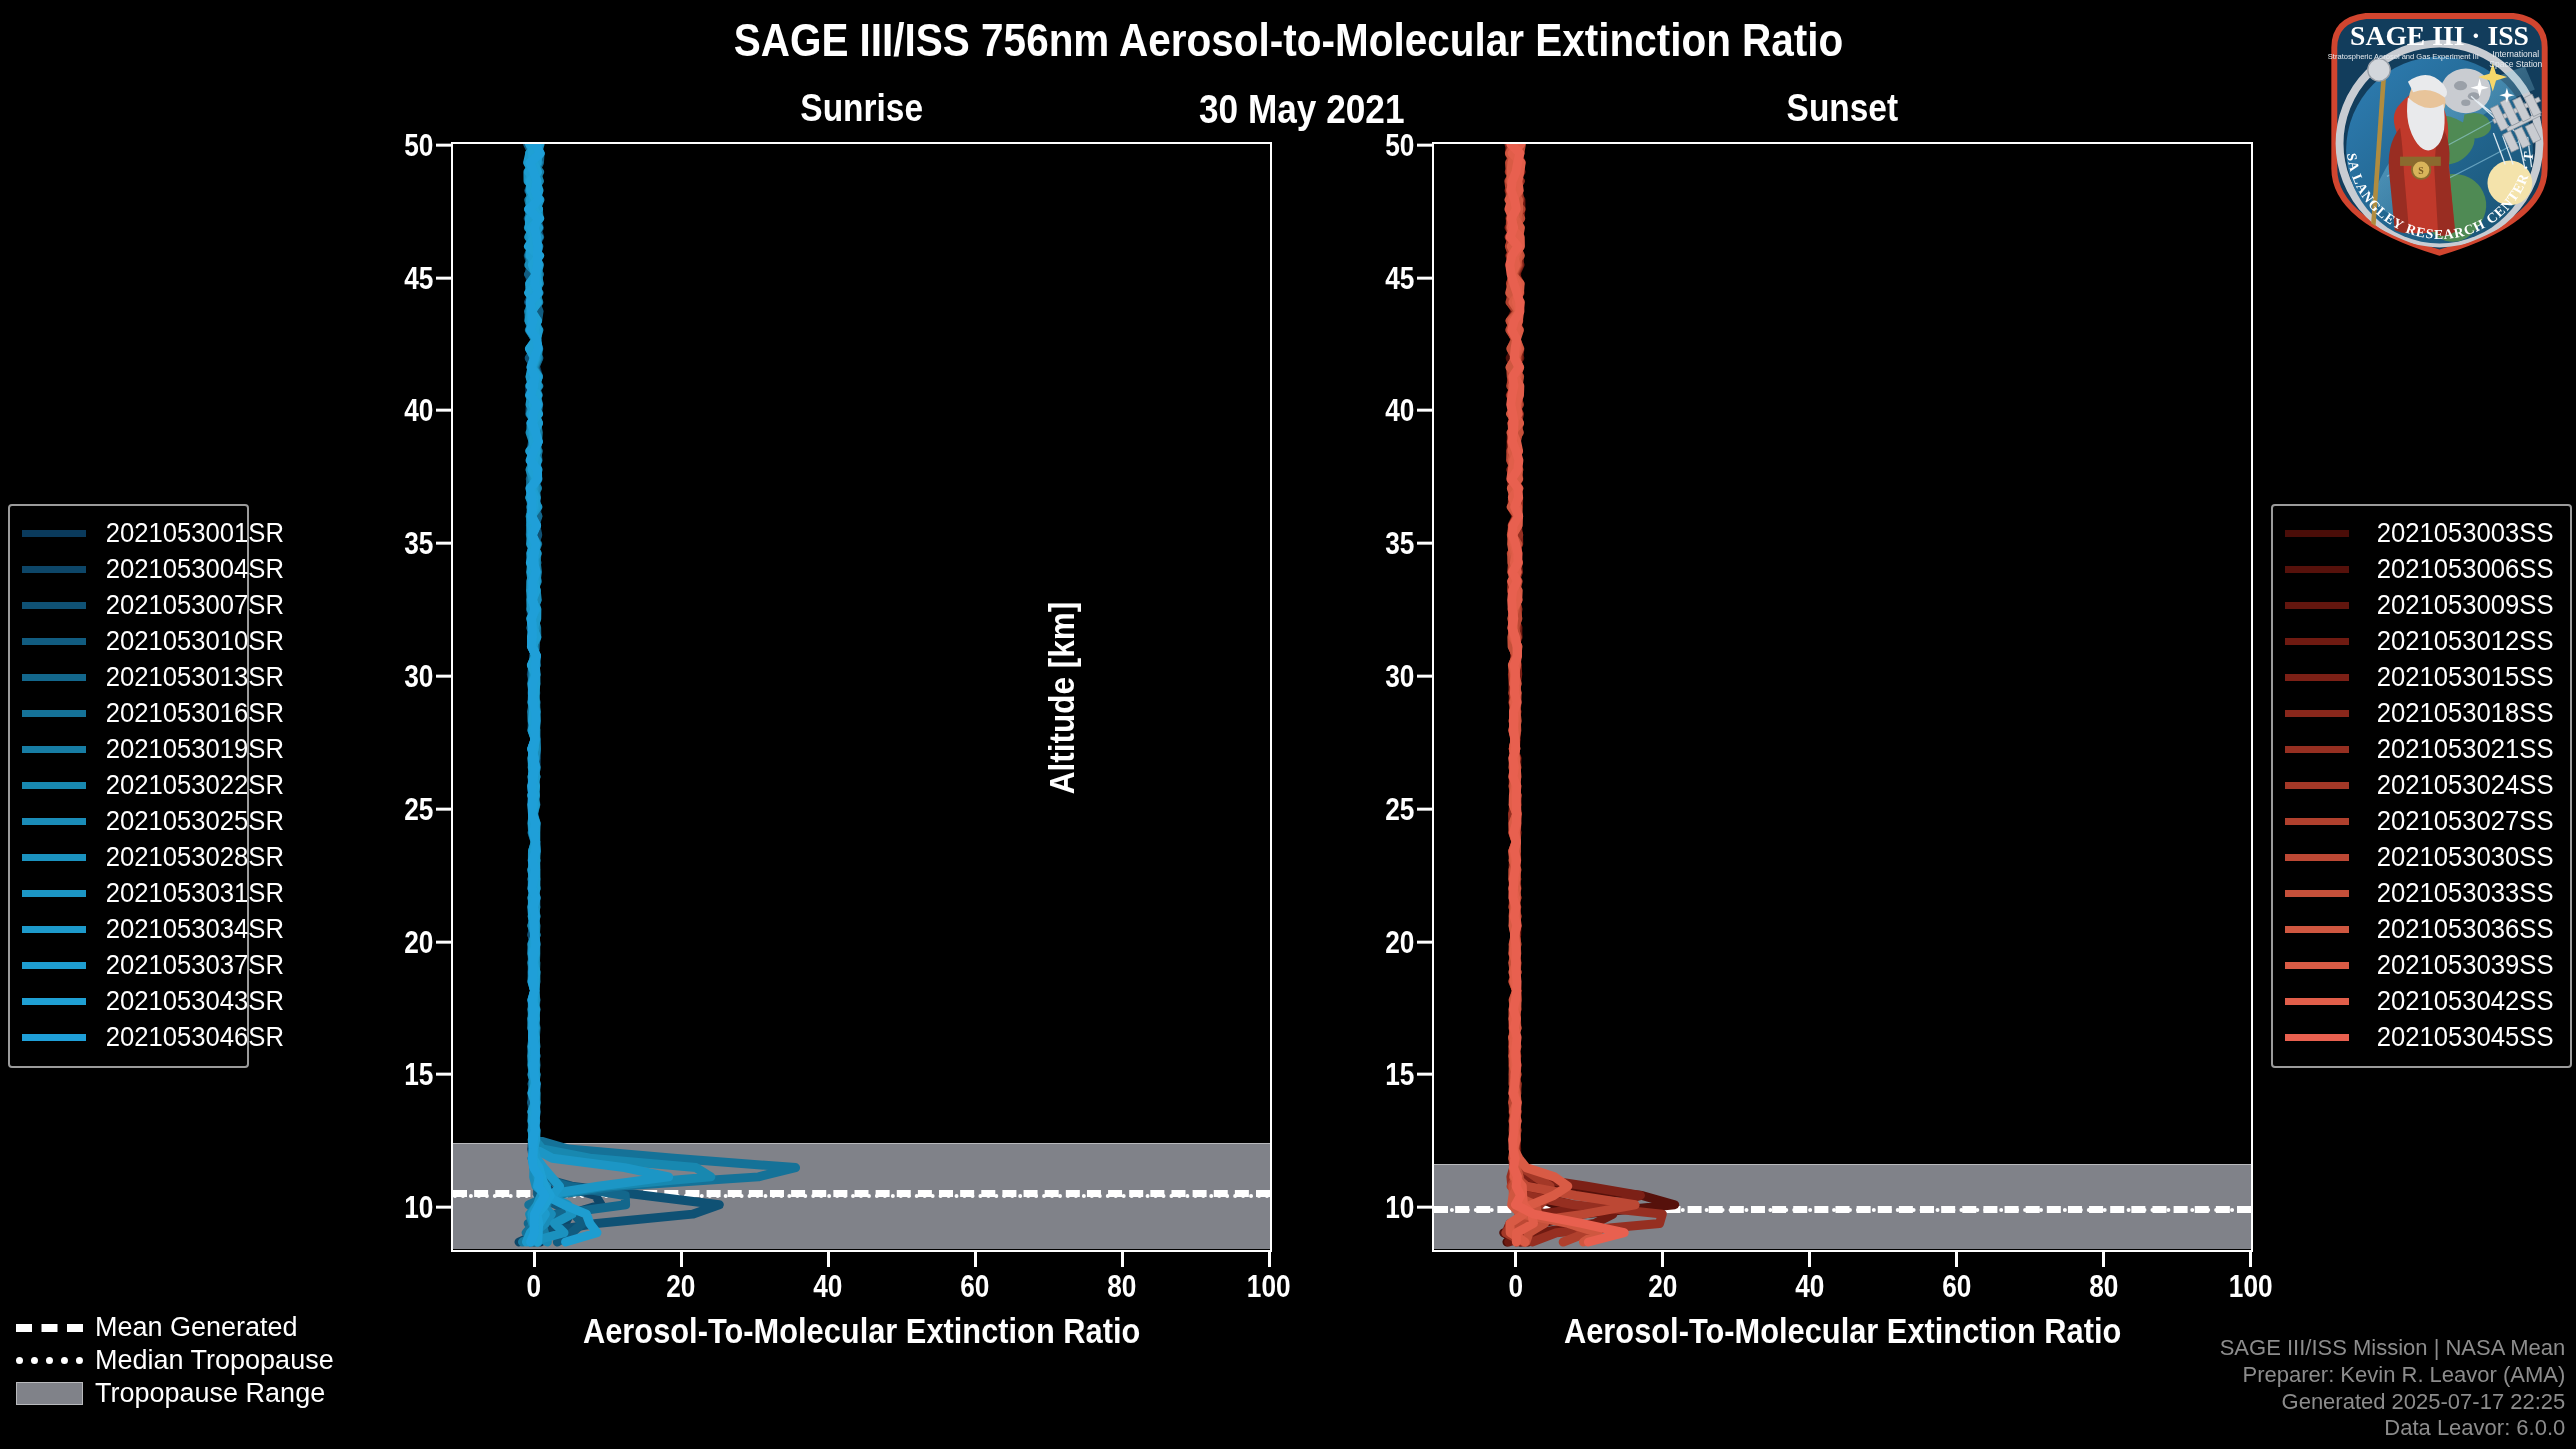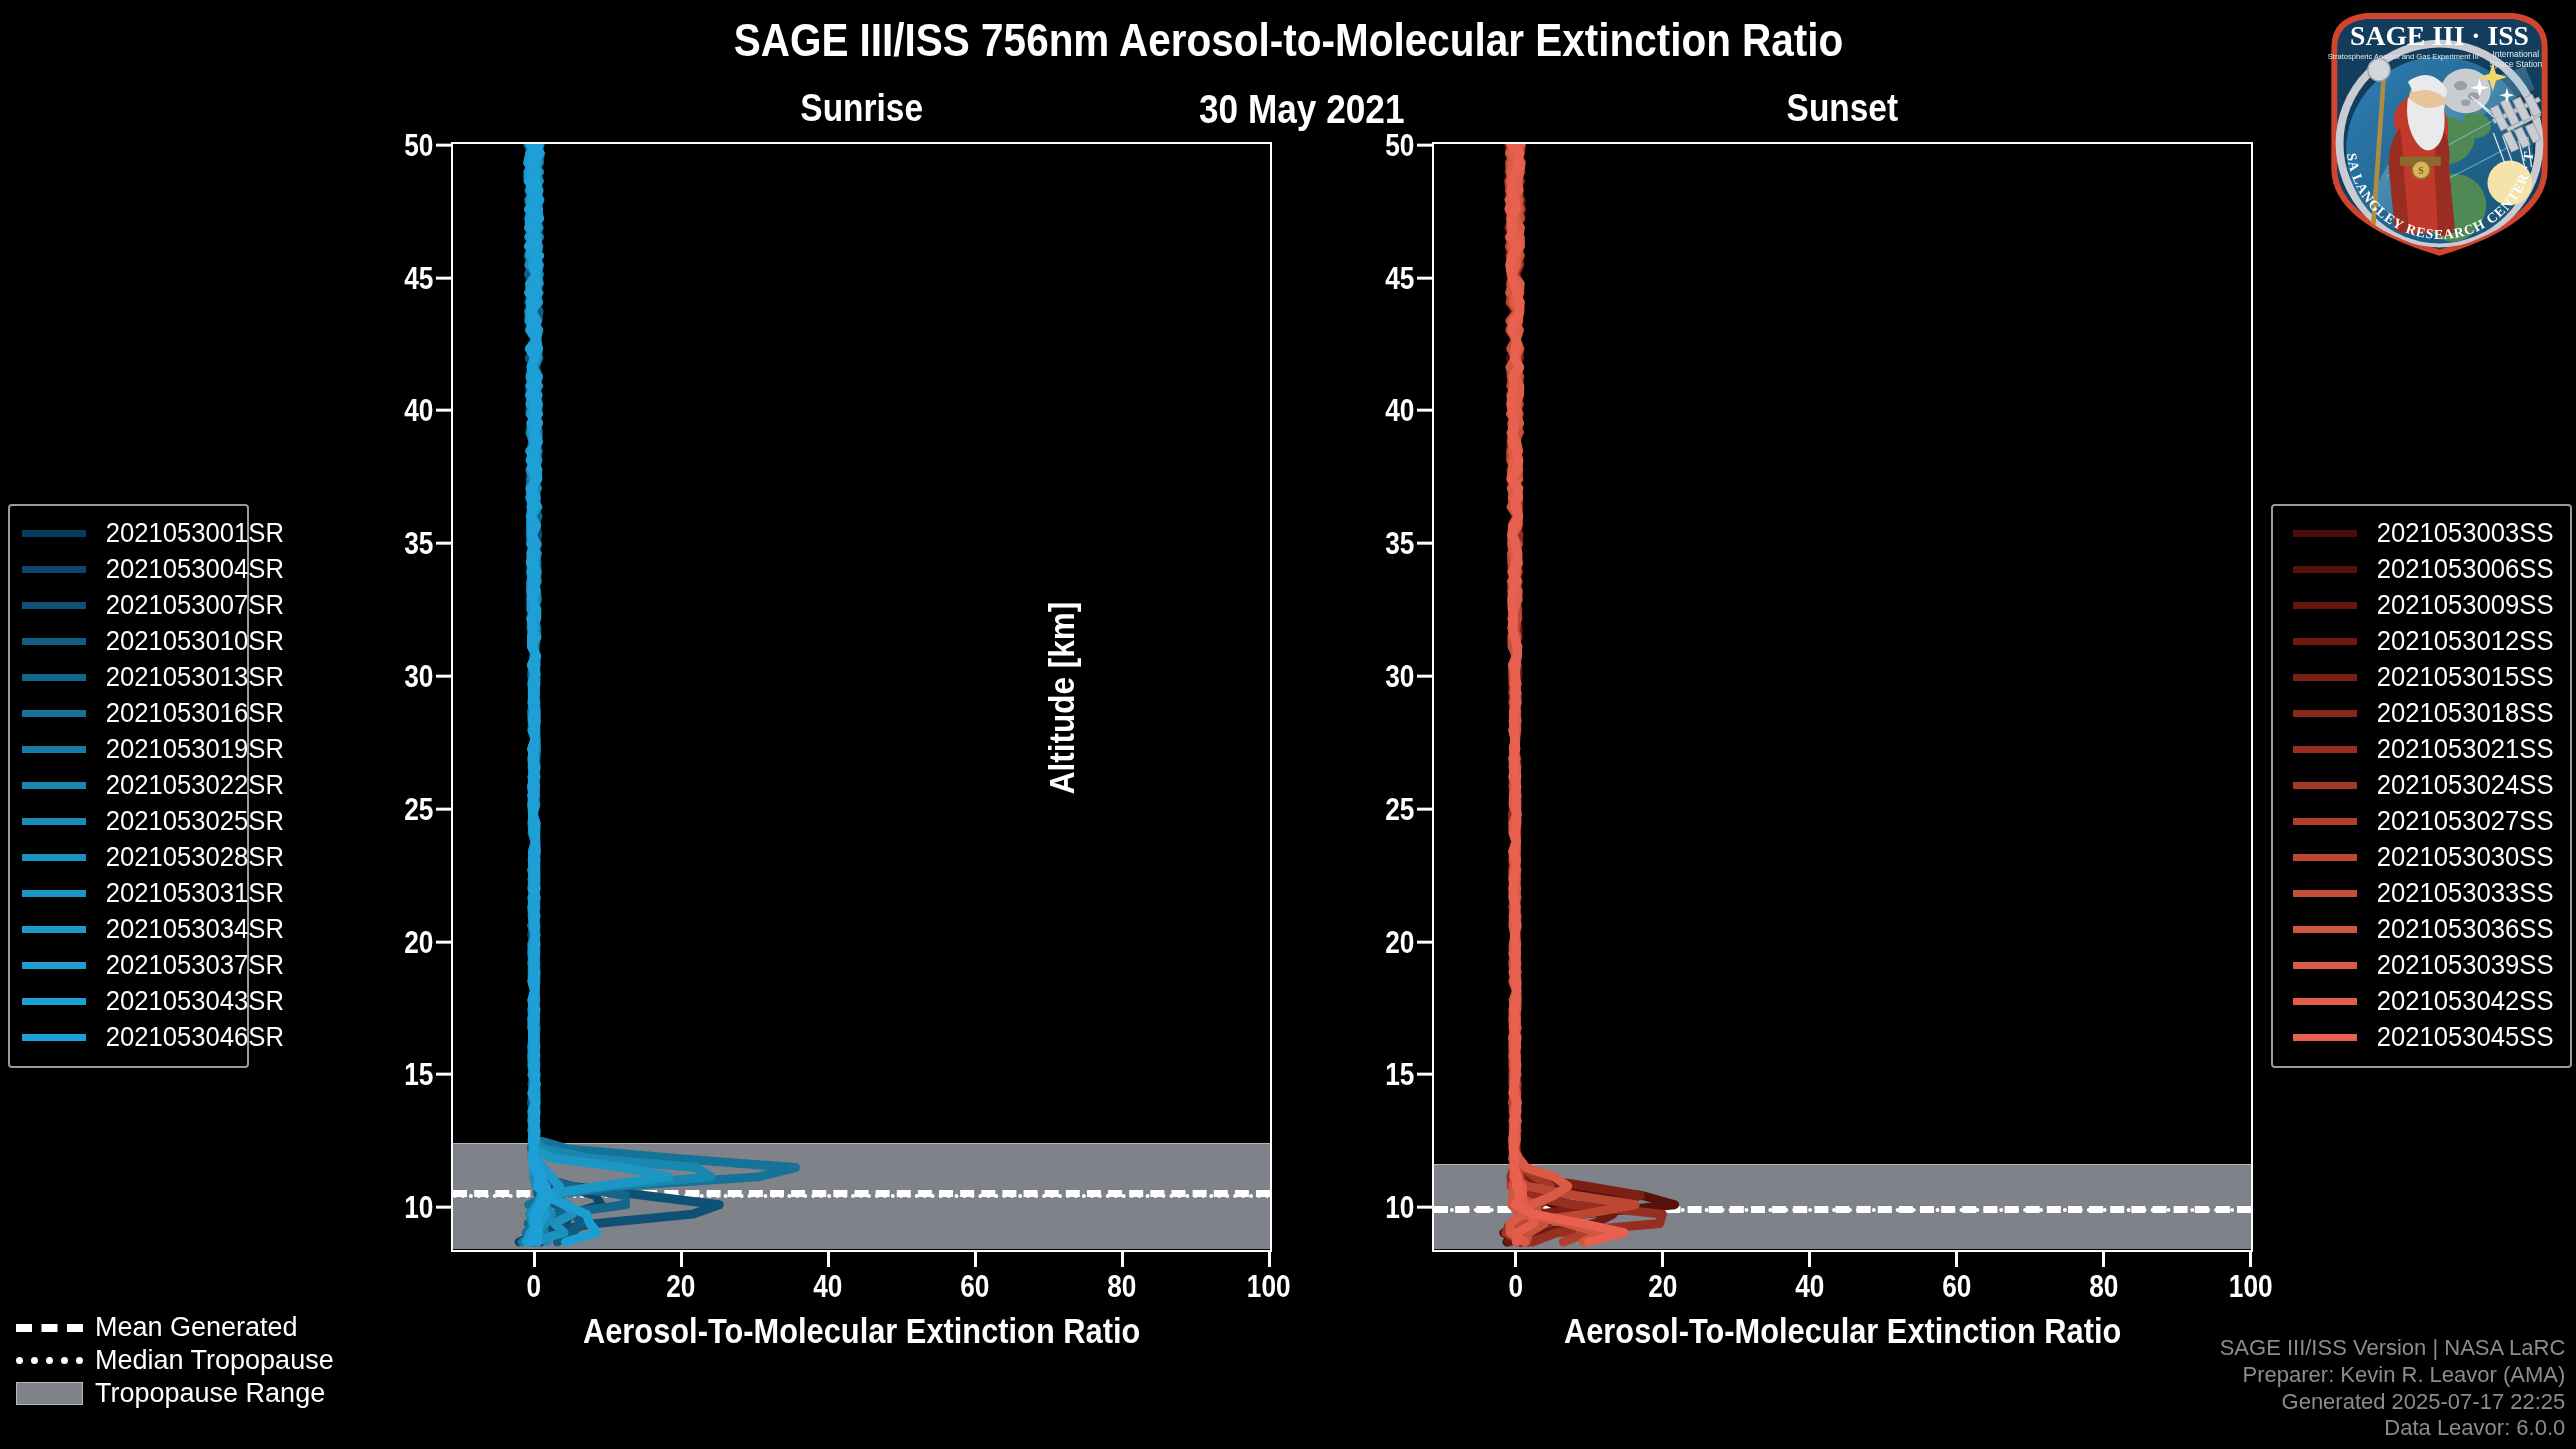--- a/index.html
+++ b/index.html
@@ -99,21 +99,21 @@
     padding:9.4px 12px 10.7px 12px;
   }
   #legend-sunrise { left:8px; top:504px; width:241px; }
   #legend-sunset  { left:2271px; top:504px; width:301px; }
   .legend-row { display:flex; align-items:center; height:36px; }
   .legend-swatch { width:64px; height:7.4px; flex:0 0 auto; }
   .legend-label {
     margin-left:14.8px; font-size:27px; white-space:nowrap;
   }
   .legend-label span { display:inline-block; transform:scaleX(0.95); }
-  #legend-sunset .legend-row { justify-content:flex-end; }
+  #legend-sunset .legend-row { justify-content:space-between; }
 
   
   #tropo-legend { position:absolute; left:12px; top:1311px; width:416px; }
   .tl-row { display:flex; align-items:center; height:33px; }
   .tl-key { width:75px; flex:0 0 auto; display:flex; align-items:center; justify-content:center; }
   .tl-dash { width:67px; height:0; border-top:8.7px dashed #fff; }
   .tl-dot  { width:67px; height:0; border-top:7.4px dotted #fff; }
   .tl-box  { width:67px; height:23px; background:#808289; border:1.3px solid #b9babd; }
   .tl-label { margin-left:8px; font-size:27px; white-space:nowrap; }
 
@@ -388,21 +388,21 @@
     </div>
     <div class="tl-row">
       <div class="tl-key">
         <div class="tl-box"></div>
       </div>
       <div class="tl-label">Tropopause Range</div>
     </div>
   </div>
 
 <div id="credits">
-    <div>SAGE III/ISS Version | NASA LaRC</div>
+    <div>SAGE III/ISS Mission | NASA Mean</div>
     <div>Preparer: Kevin R. Leavor (AMA)</div>
     <div>Generated 2025-07-17 22:25</div>
     <div>Data Leavor: 6.0.0</div>
   </div>
 
 <div id="mission-logo">
 <svg viewBox="0 0 400 392" width="263" height="258">
   <defs>
     <clipPath id="shieldClip">
       <path d="M40 66 Q40 24 88 18 L312 18 Q360 24 360 66 L360 250 Q360 330 200 378 Q40 330 40 250 Z"></path>

